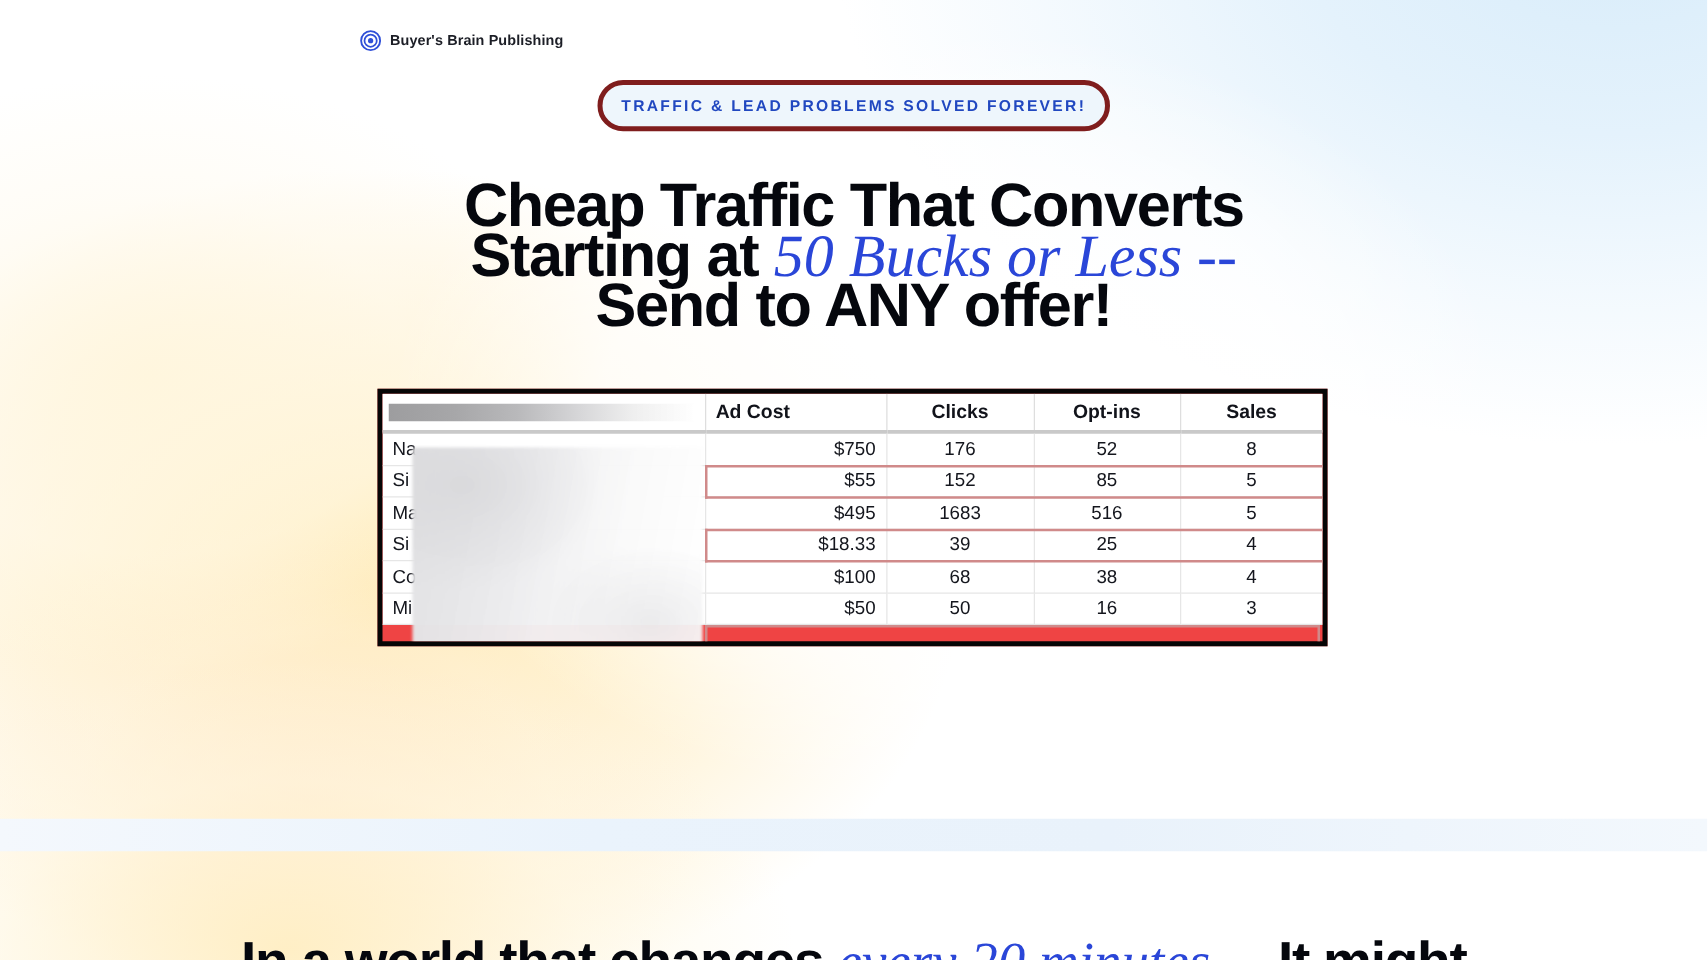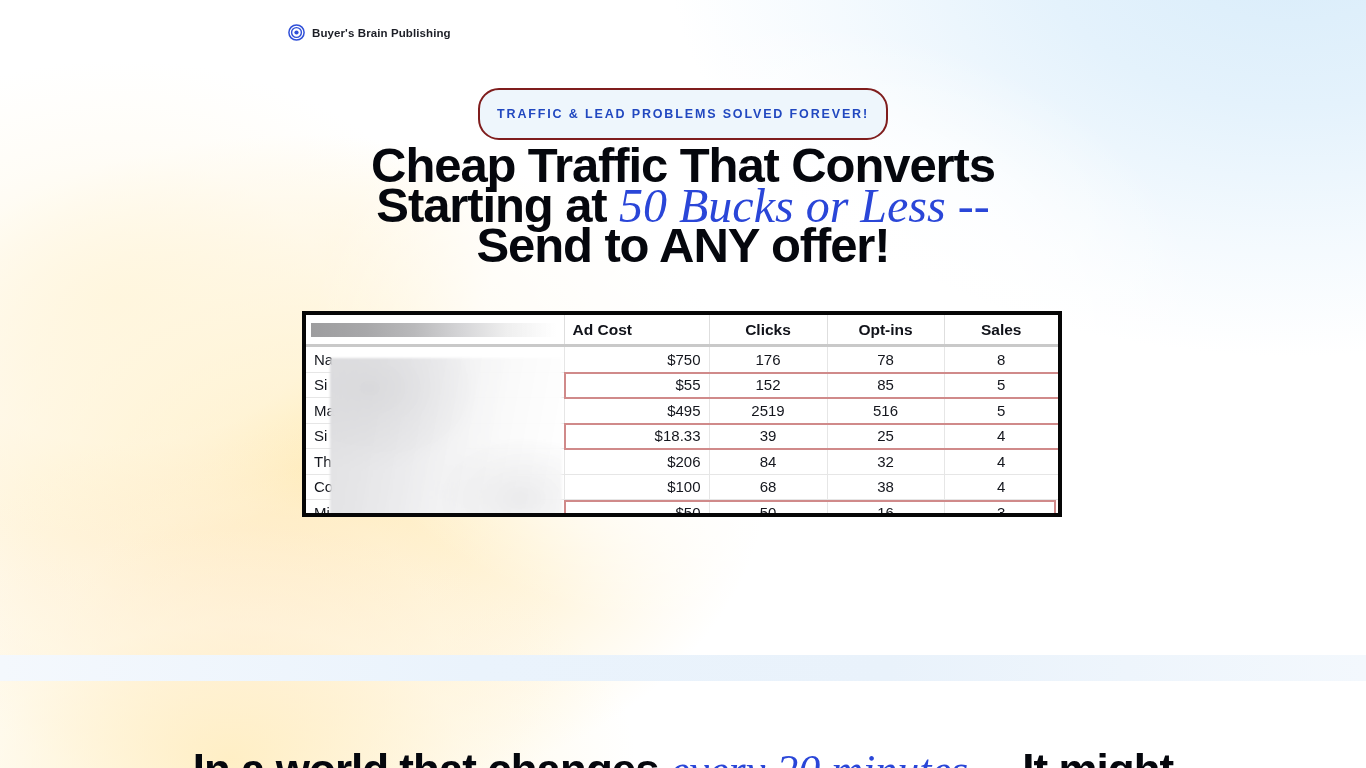--- a/index.html
+++ b/index.html
@@ -78,29 +78,28 @@
     letter-spacing: 0.1px;
     white-space: nowrap;
   }
 
   
   .badge {
     position: absolute;
     left: 478px;
     top: 64px;
     width: 410px;
-    height: 52px;
+    height: 41px;
     box-sizing: border-box;
-    border: 2px solid #7f1d1d;
+    border: 4px solid #7f1d1d;
     border-radius: 21px;
     background: #eef6fc;
     display: flex;
     align-items: center;
     justify-content: center;
-    margin-top: 24px;
   }
   .badge-text {
     font-size: 12.5px;
     font-weight: bold;
     letter-spacing: 1.85px;
     color: #2148c0;
     white-space: nowrap;
   }
 
   
@@ -327,49 +326,42 @@
           <th class="num">Clicks</th>
           <th class="num">Opt-ins</th>
           <th class="num">Sales</th>
         </tr>
       </thead>
       <tbody id="tbl-body">
           <tr>
             <td class="td-name">Na</td>
             <td class="td-cost">$750</td>
             <td class="num">176</td>
-            <td class="num">78</td>
+            <td class="num">52</td>
             <td class="num">8</td>
           </tr>
           <tr>
             <td class="td-name">Si</td>
             <td class="td-cost">$55</td>
             <td class="num">152</td>
             <td class="num">85</td>
             <td class="num">5</td>
           </tr>
           <tr>
             <td class="td-name">Ma</td>
             <td class="td-cost">$495</td>
-            <td class="num">2519</td>
+            <td class="num">1683</td>
             <td class="num">516</td>
             <td class="num">5</td>
           </tr>
           <tr>
             <td class="td-name">Si</td>
             <td class="td-cost">$18.33</td>
             <td class="num">39</td>
             <td class="num">25</td>
-            <td class="num">4</td>
-          </tr>
-          <tr>
-            <td class="td-name">Th</td>
-            <td class="td-cost">$206</td>
-            <td class="num">84</td>
-            <td class="num">32</td>
             <td class="num">4</td>
           </tr>
           <tr>
             <td class="td-name">Co</td>
             <td class="td-cost">$100</td>
             <td class="num">68</td>
             <td class="num">38</td>
             <td class="num">4</td>
           </tr>
           <tr>

